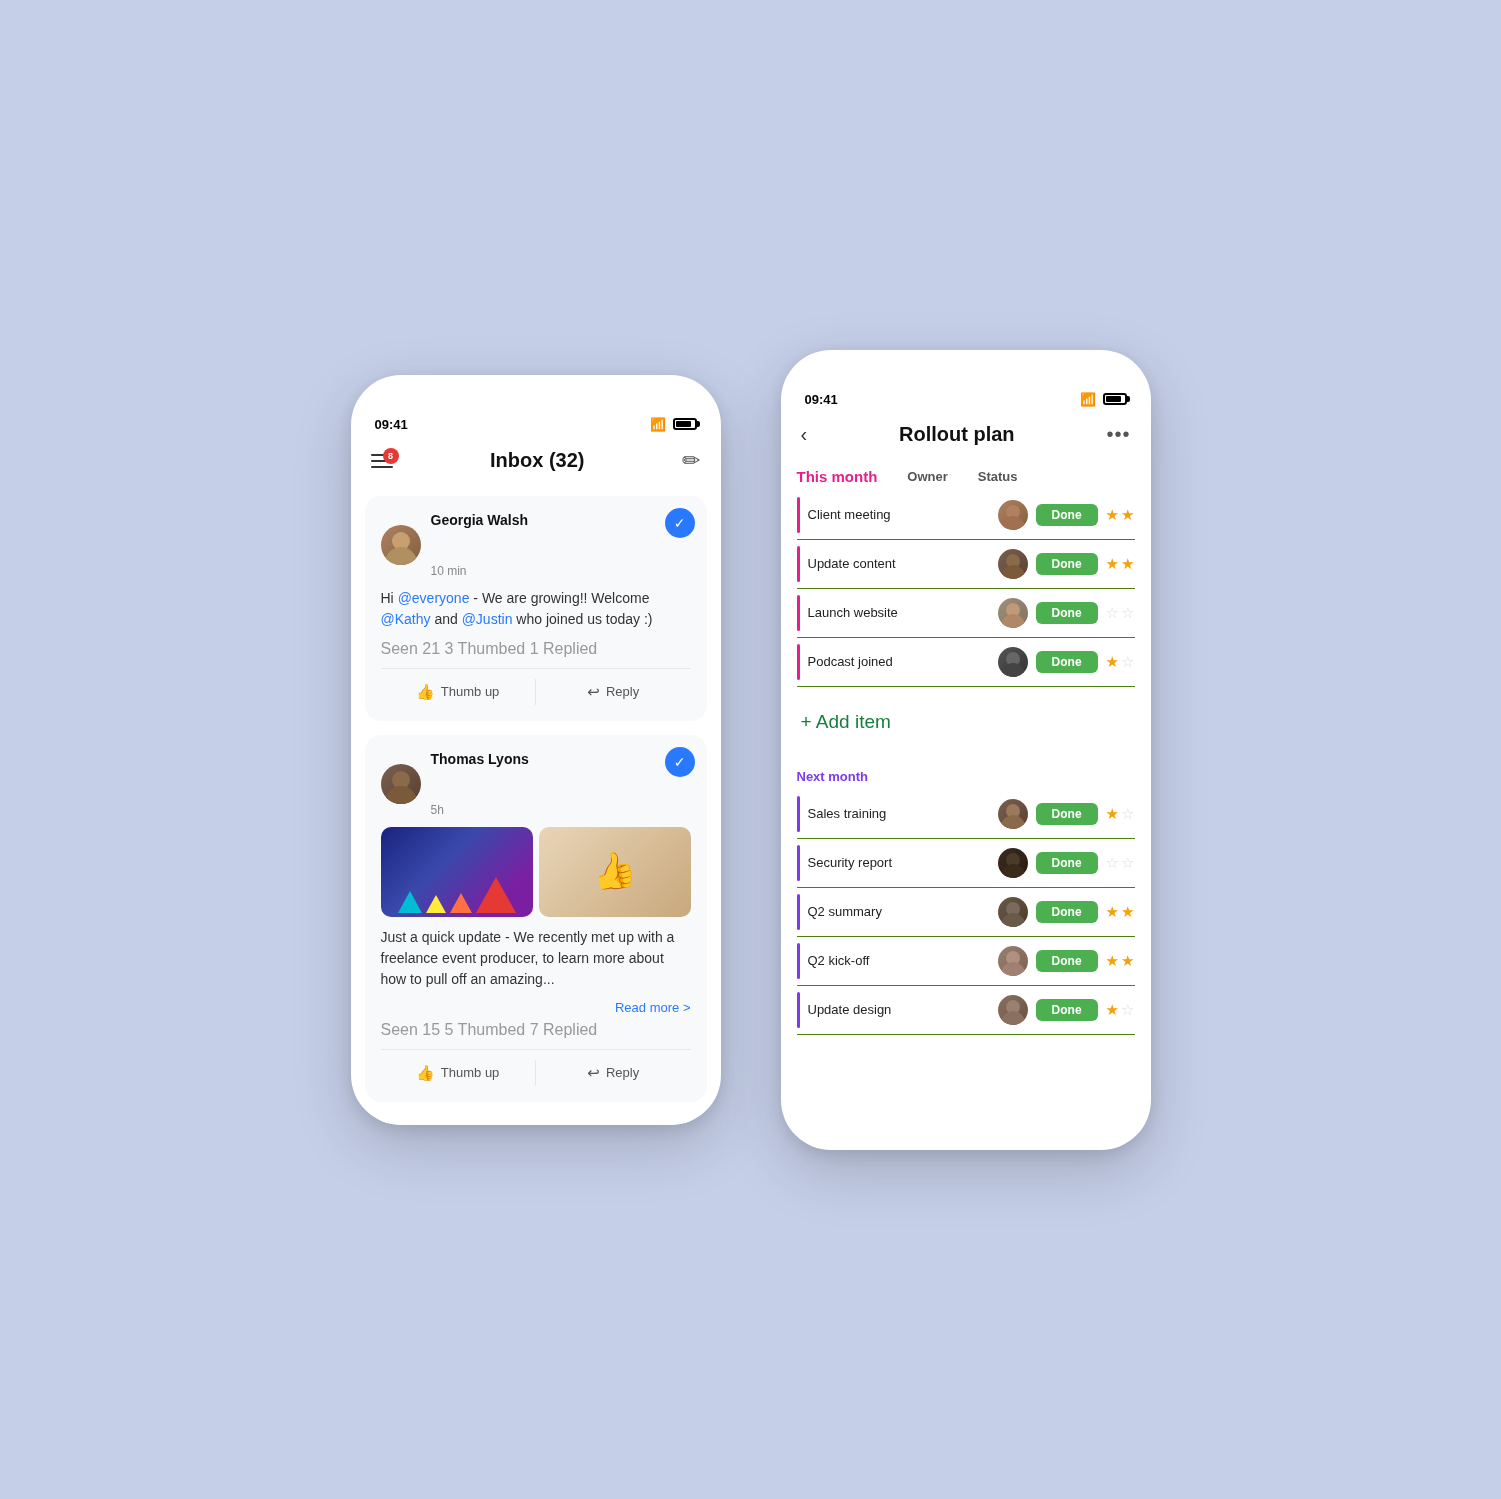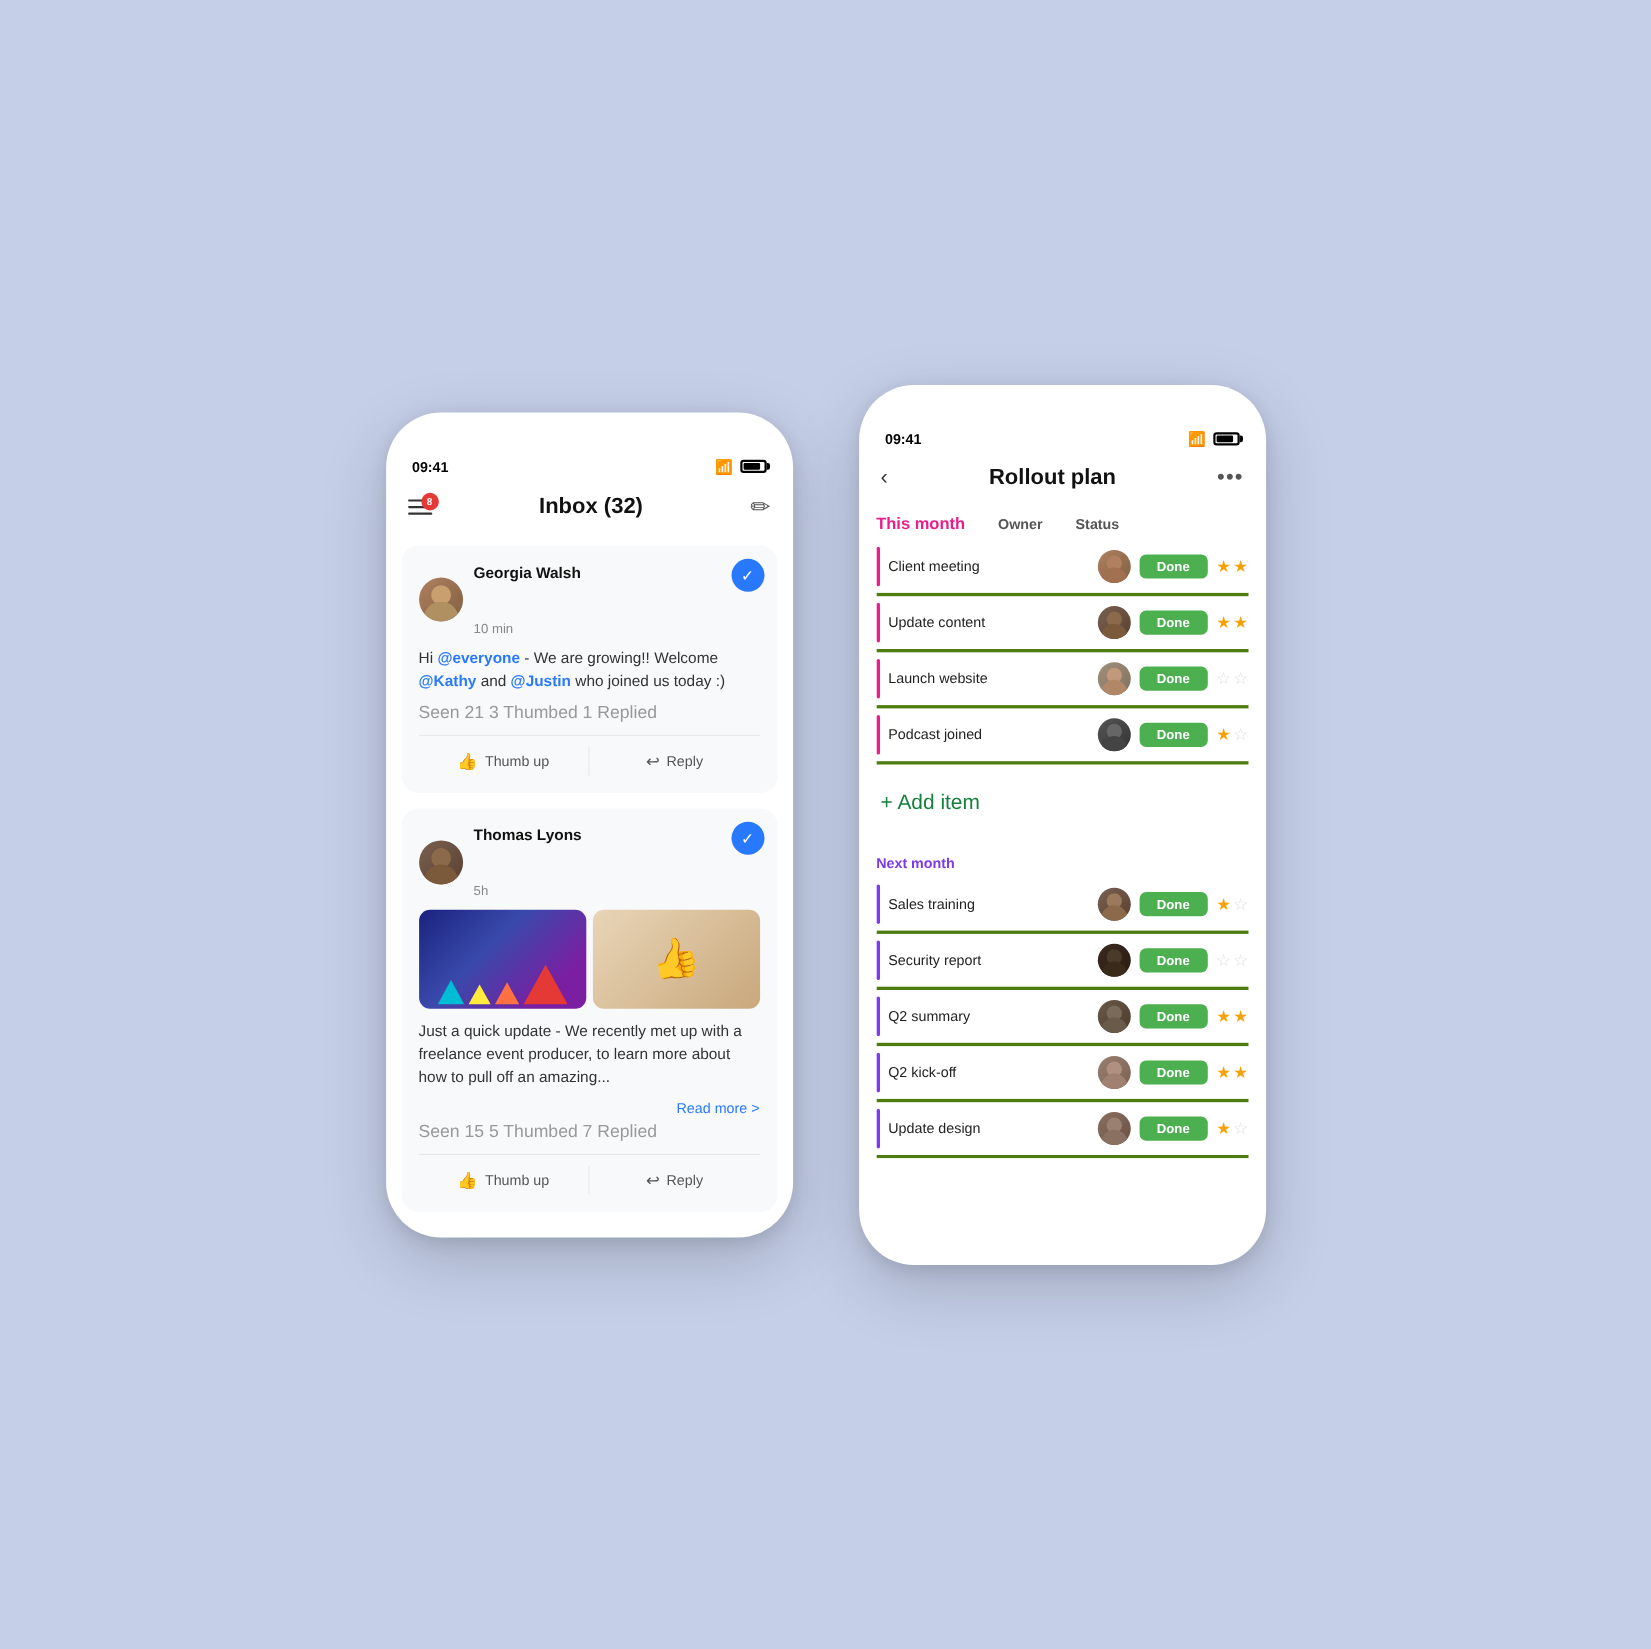--- a/index.html
+++ b/index.html
@@ -195,21 +195,21 @@
 
     .msg-body {
       font-size: 14px;
       color: #333;
       line-height: 1.5;
       margin-bottom: 10px;
     }
 
     .mention {
       color: #2979ff;
-      font-weight: 700;
+      font-weight: 400;
     }
 
     .msg-stats {
       font-size: 16px;
       color: #999;
       margin-bottom: 10px;
     }
 
     .msg-actions {
       display: flex;
@@ -317,21 +317,21 @@
     .col-header {
       font-size: 13px;
       font-weight: 600;
       color: #555;
     }
 
     .plan-row {
       display: flex;
       align-items: center;
       padding: 6px 0;
-      border-bottom: 3px solid #4d7c0f;
+      border-bottom: 1px solid #4d7c0f;
       gap: 8px;
     }
 
     .plan-left-bar {
       width: 3px;
       height: 36px;
       background: #e91e8c;
       border-radius: 2px;
       flex-shrink: 0;
     }

